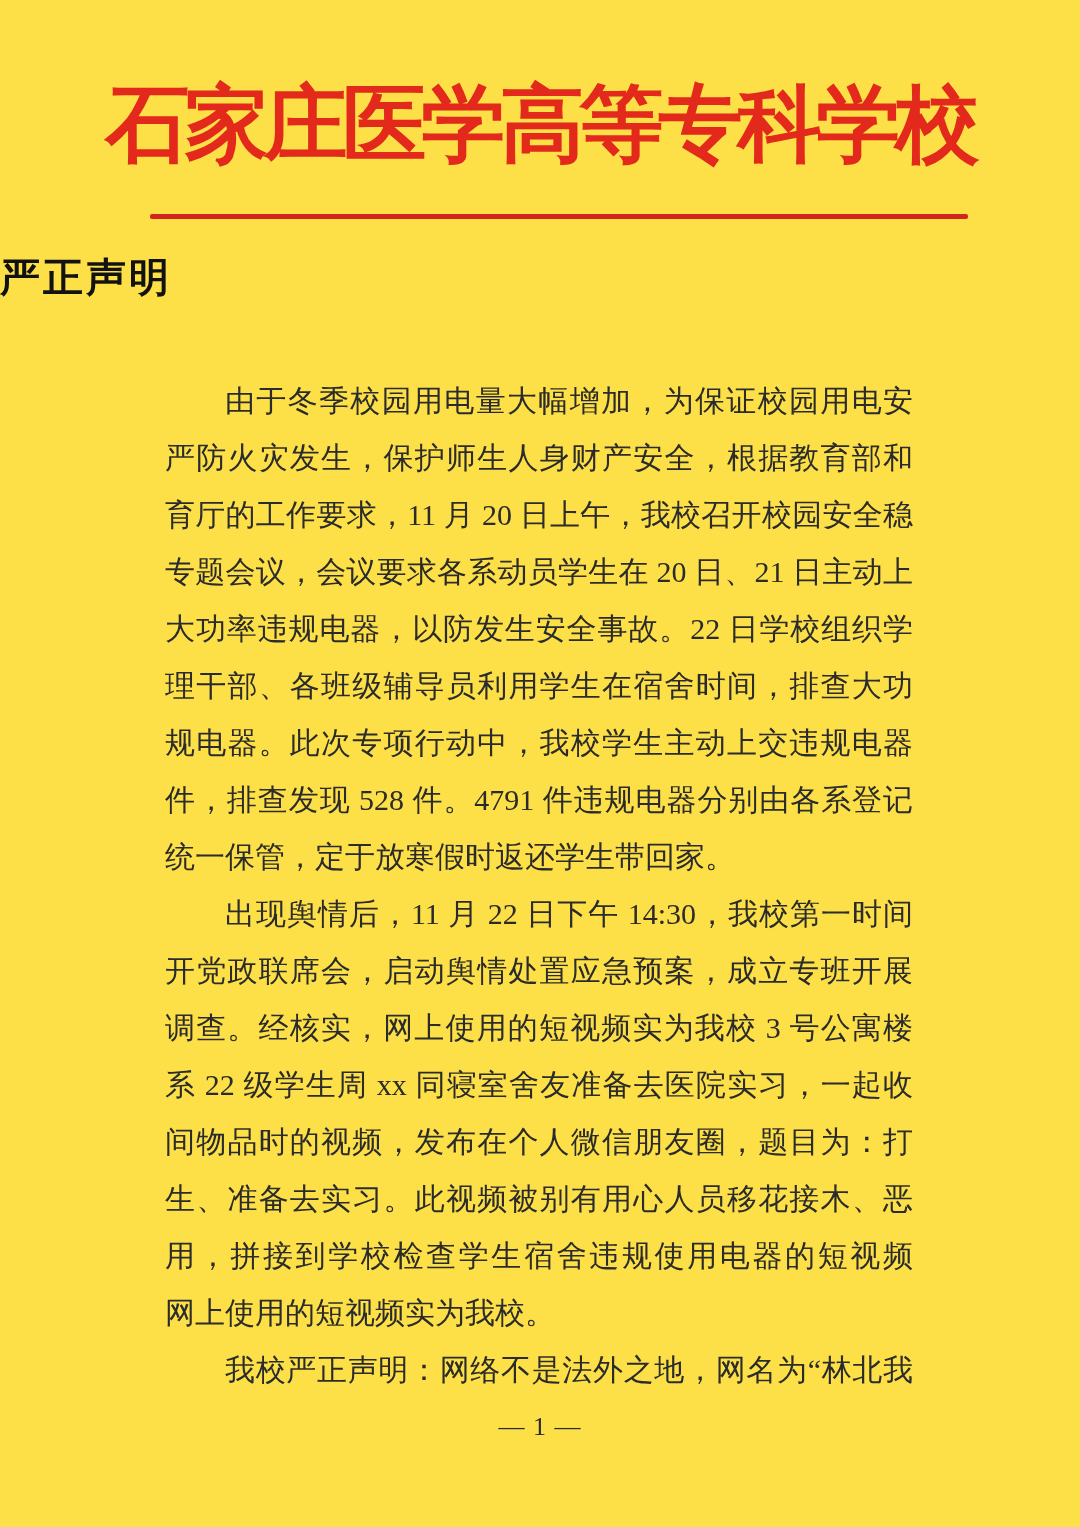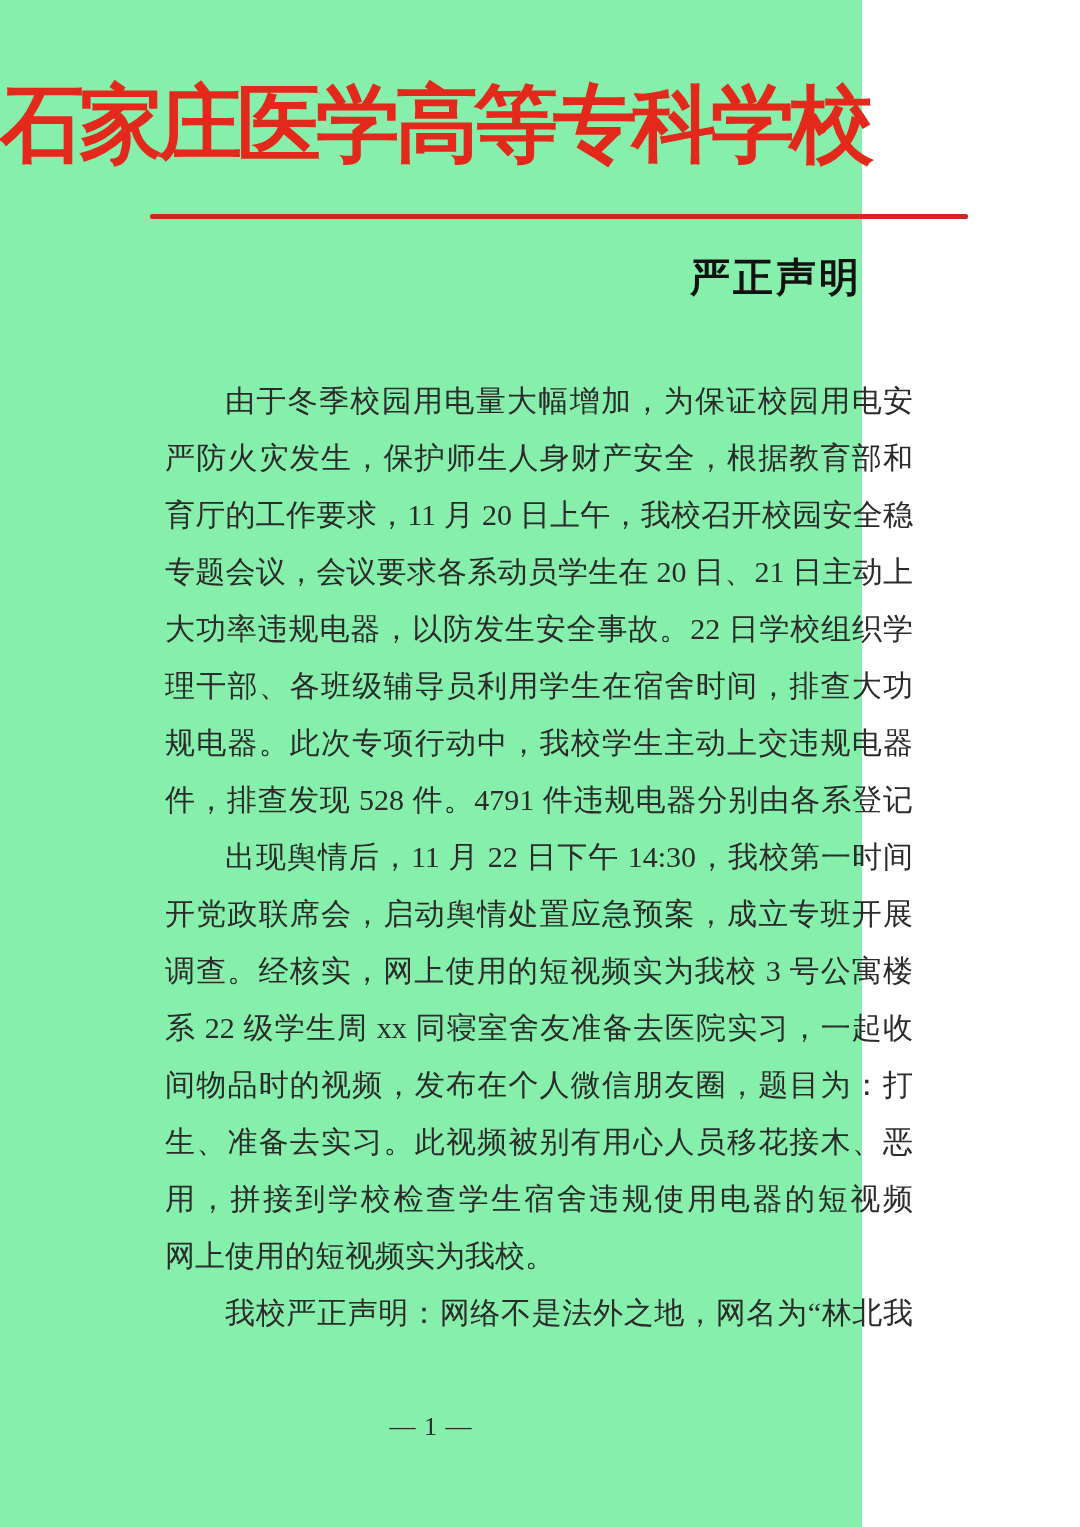--- a/index.html
+++ b/index.html
@@ -1,23 +1,23 @@
 <!DOCTYPE html>
 <html style="--red-title: #e2291c; --red-line: #d3251f; --body-text: #2b2b2b;"><head>
 <meta charset="utf-8">
 <style>
   * { margin: 0; padding: 0; box-sizing: border-box; }
   html, body { background: #ffffff; }
   body { width: 1080px; height: 1527px; overflow: hidden; }
 
   .page {
     position: relative;
-    width: 862px;
+    width: 1080px;
     height: 1527px;
-    background: #86efac;
+    background: #fde047;
     font-family: "Liberation Serif", "DejaVu Serif", serif;
   }
 
   .school-name {
     position: absolute;
     top: 76px;
     left: 0;
     right: 0;
     text-align: center;
     font-family: "Liberation Sans", "DejaVu Sans", sans-serif;
@@ -37,21 +37,21 @@
     height: 5px;
     background: var(--red-line, #d3251f);
     border-radius: 2px;
   }
 
   .doc-title {
     position: absolute;
     top: 250px;
     left: 0;
     right: 0;
-    text-align: right;
+    text-align: left;
     font-family: "Liberation Sans", "DejaVu Sans", sans-serif;
     font-weight: 700;
     font-size: 40px;
     letter-spacing: 3px;
     color: #121212;
   }
 
   .doc-body {
     position: absolute;
     top: 372px;
@@ -96,20 +96,21 @@
 
   <main class="doc-body">
       <div class="line indent">由于冬季校园用电量大幅增加，为保证校园用电安全，</div>
       <div class="line">严防火灾发生，保护师生人身财产安全，根据教育部和省教</div>
       <div class="line">育厅的工作要求，11 月 20 日上午，我校召开校园安全稳定</div>
       <div class="line">专题会议，会议要求各系动员学生在 20 日、21 日主动上交</div>
       <div class="line">大功率违规电器，以防发生安全事故。22 日学校组织学生管</div>
       <div class="line">理干部、各班级辅导员利用学生在宿舍时间，排查大功率违</div>
       <div class="line">规电器。此次专项行动中，我校学生主动上交违规电器 4263</div>
       <div class="line">件，排查发现 528 件。4791 件违规电器分别由各系登记造表、</div>
+      <div class="line no-fill">统一保管，定于放寒假时返还学生带回家。</div>
       <div class="line indent">出现舆情后，11 月 22 日下午 14:30，我校第一时间召</div>
       <div class="line">开党政联席会，启动舆情处置应急预案，成立专班开展深入</div>
       <div class="line">调查。经核实，网上使用的短视频实为我校 3 号公寓楼护理</div>
       <div class="line">系 22 级学生周 xx 同寝室舍友准备去医院实习，一起收拾房</div>
       <div class="line">间物品时的视频，发布在个人微信朋友圈，题目为：打扫卫</div>
       <div class="line">生、准备去实习。此视频被别有用心人员移花接木、恶意引</div>
       <div class="line">用，拼接到学校检查学生宿舍违规使用电器的短视频中，给</div>
       <div class="line no-fill">网上使用的短视频实为我校。</div>
       <div class="line indent">我校严正声明：网络不是法外之地，网名为“林北我叫</div>
     </main>

